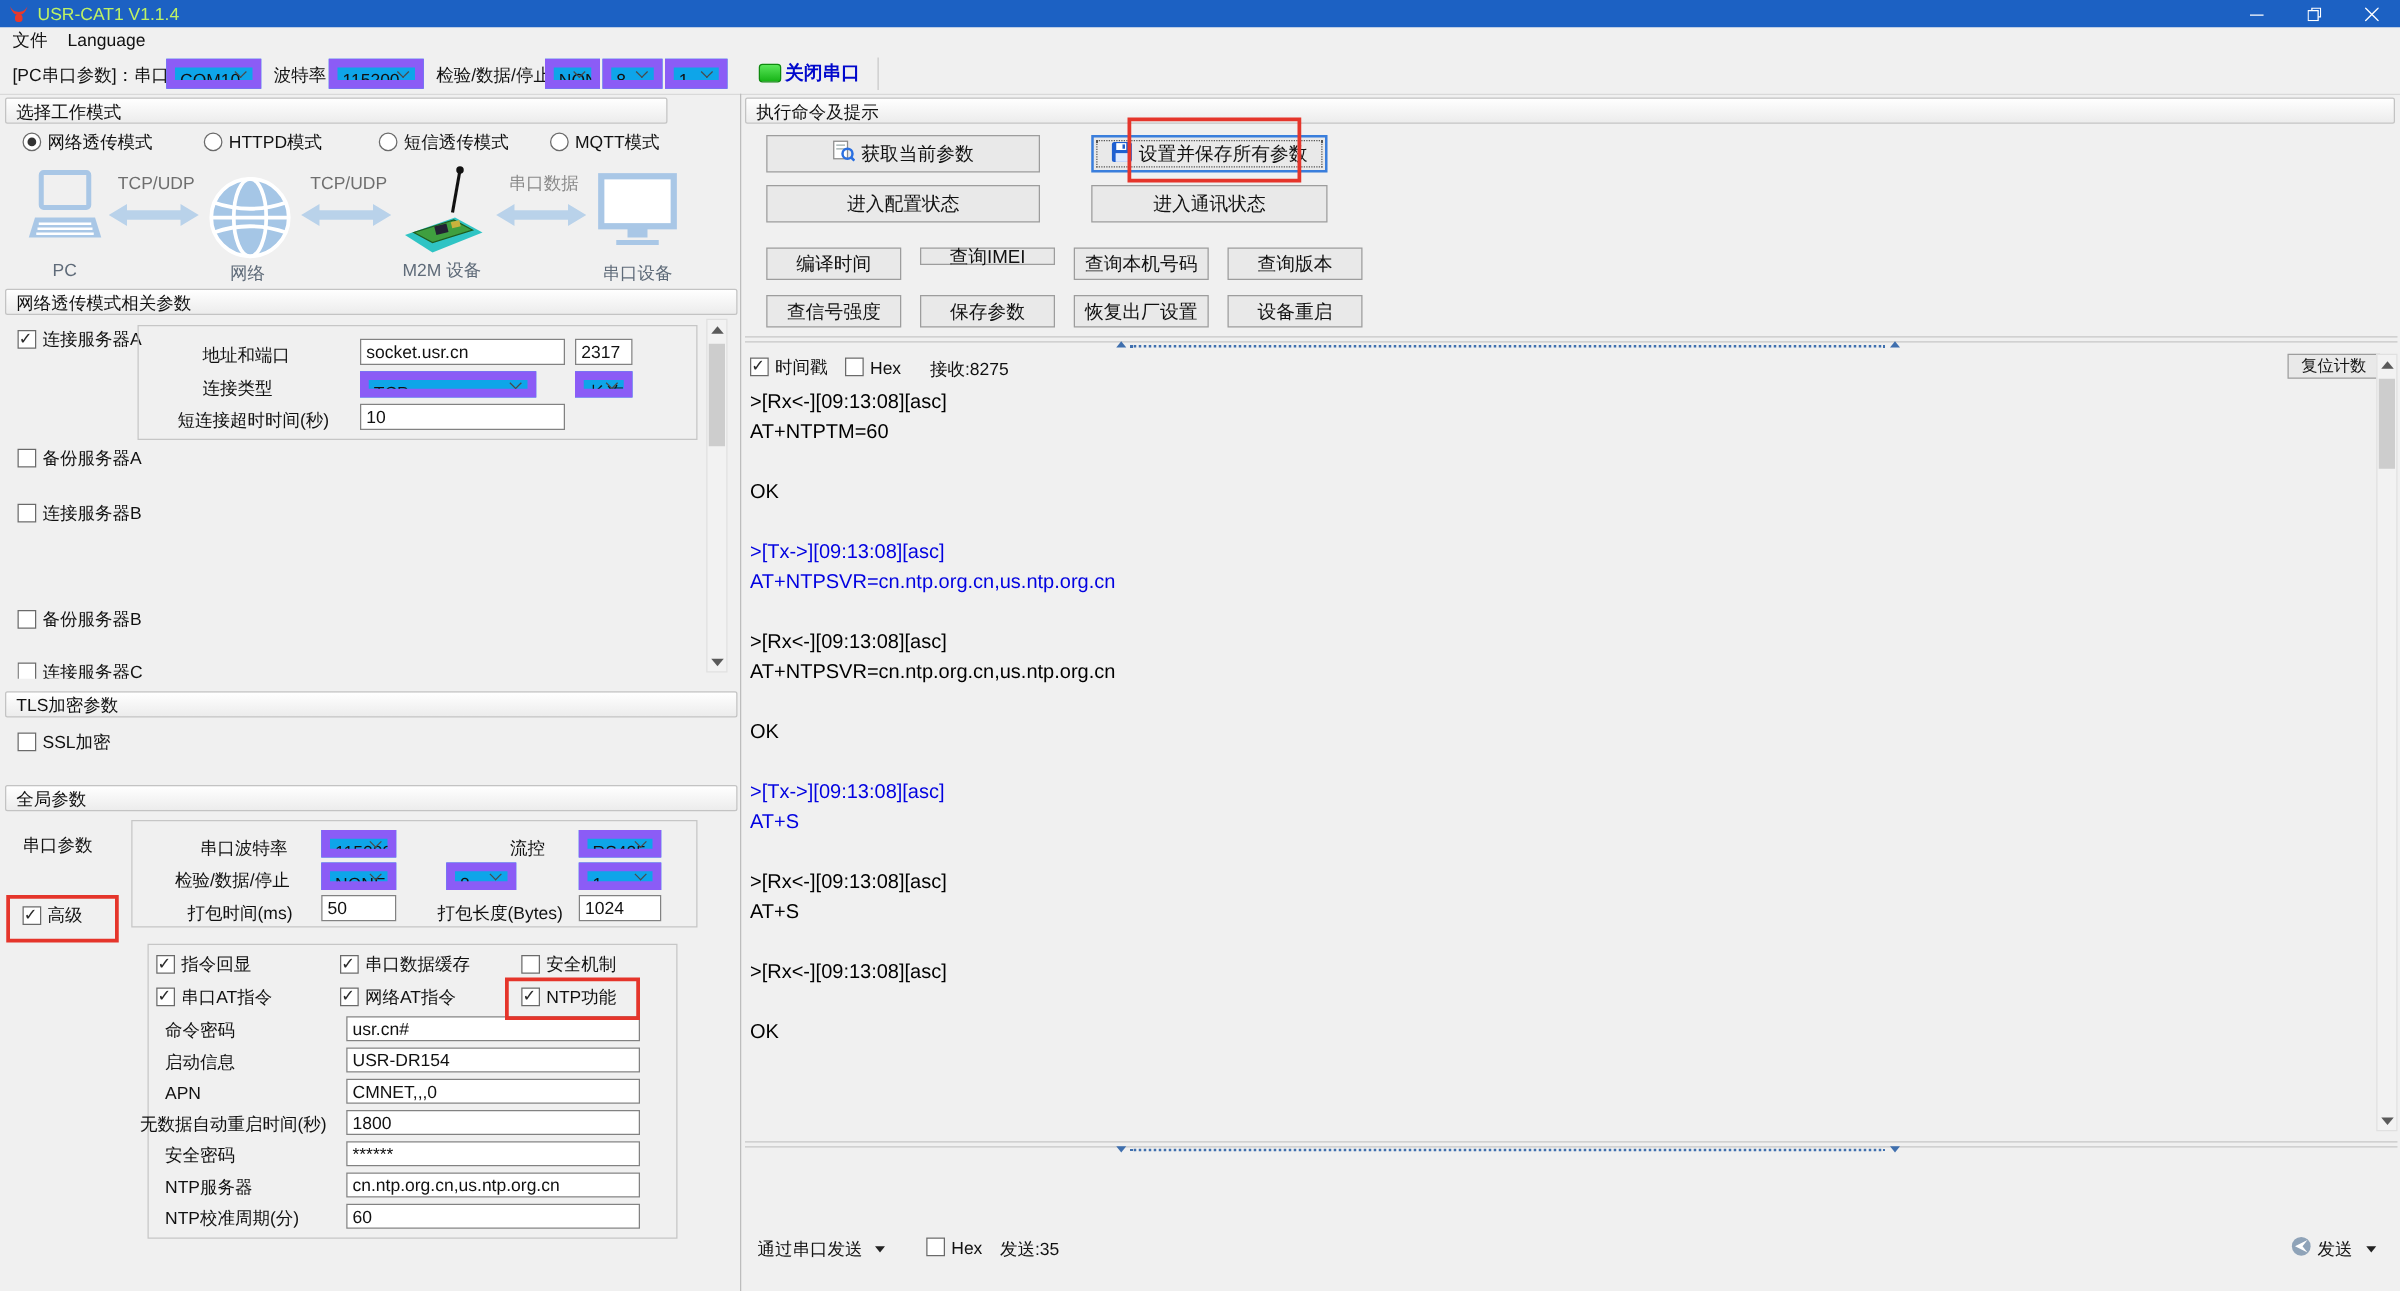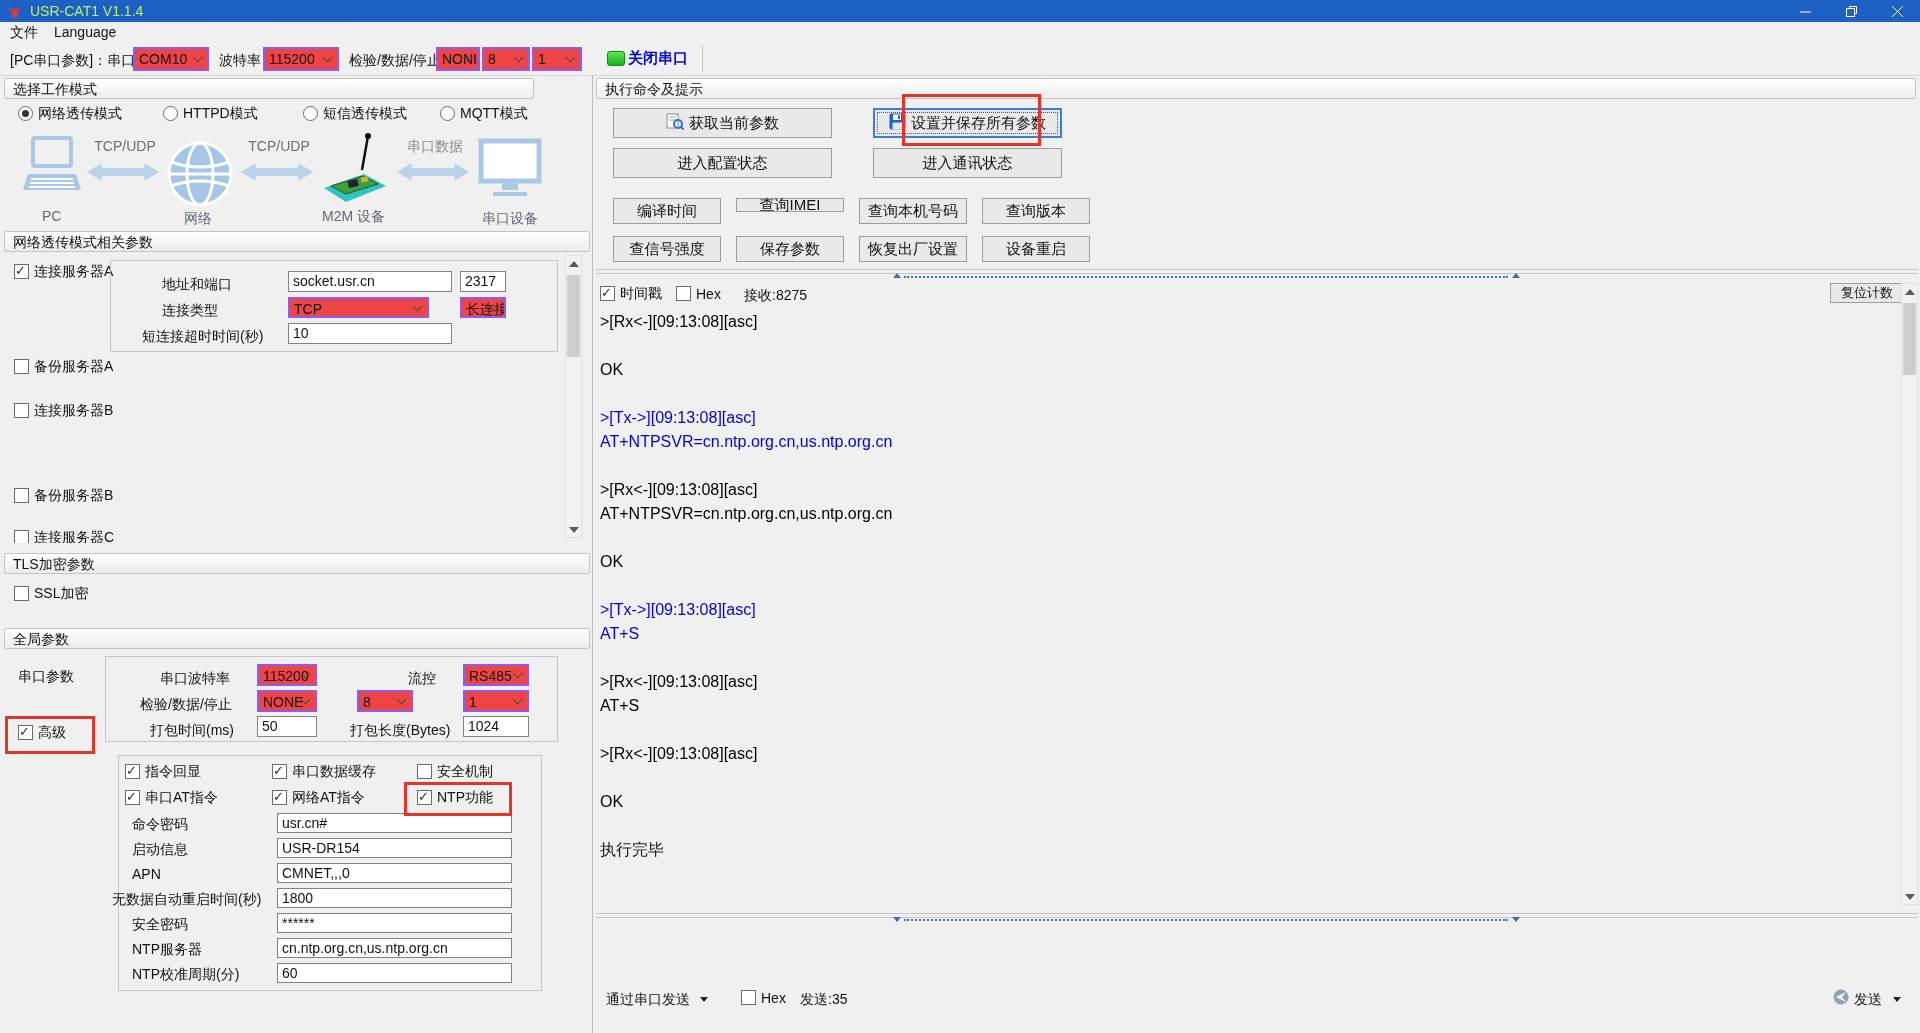--- a/index.html
+++ b/index.html
@@ -11,21 +11,21 @@
   .wbtn{position:absolute;top:0;width:46px;height:22px;display:flex;align-items:center;justify-content:center}
   
   #menubar{position:absolute;left:0;top:22px;width:1920px;height:21px;background:#f0f0f0}
   .mitem{position:absolute;top:0;height:21px;line-height:21px;font-size:14px;padding:0 6px}
   #toolbar{position:absolute;left:0;top:43px;width:1920px;height:32px;border-bottom:1px solid #d9d9d9;background:#f0f0f0}
   
   .lbl{position:absolute;white-space:nowrap;font-size:14px;line-height:16px}
   .lblr{text-align:left}
   .tin{position:absolute;background:#fff;border:1px solid #828282;font-size:14px;line-height:17px;
        padding:1px 4px;box-sizing:border-box;overflow:hidden;white-space:nowrap}
-  .combo{position:absolute;background:#ef4444;border:2px solid #8b5cf6;font-size:14px;
+  .combo{position:absolute;background:#0ea5e9;border:7px solid #8b5cf6;font-size:14px;
          padding:2px 7px 2px 4px;box-sizing:border-box;overflow:hidden;white-space:nowrap}
   .combo::after{content:"";position:absolute;right:6px;top:calc(50% - 5px);width:6px;height:6px;
          border-right:1.5px solid #4a4a4a;border-bottom:1.5px solid #4a4a4a;transform:rotate(45deg)}
   .btn{position:absolute;display:flex;align-items:center;justify-content:center;gap:5px;background:#e9e9e9;
        border:1px solid #9d9d9d;font-size:15px;box-sizing:border-box;white-space:nowrap}
   .btn.focus{border:2px solid #3a7edc}
   .btn.focus::after{content:"";position:absolute;inset:2px;border:1px dotted #555}
   .sech{position:absolute;height:21px;line-height:20px;padding-left:8px;font-size:14px;box-sizing:border-box;
         background:linear-gradient(#ffffff,#ececec);border:1px solid #c3c3c3;border-radius:2px}
   .panel{position:absolute;border:1px solid #c6c6c6;box-sizing:border-box}
@@ -364,20 +364,21 @@
     <span class="bx"></span>
     <span>Hex</span>
   </span>
 <span class="lbl" style="left:744px;top:287px">接收:8275</span>
 <div class="btn" style="left:1830px;top:283px;width:74px;height:20px;font-size:13px">
     <span>复位计数</span>
   </div>
 
 <div id="log">
   <div class="ll rx">&gt;[Rx&lt;-][09:13:08][asc]</div>
+  <div class="ll rx">AT+NTPTM=60</div>
   <div class="ll"></div>
   <div class="ll rx">OK</div>
   <div class="ll"></div>
   <div class="ll tx">&gt;[Tx-&gt;][09:13:08][asc]</div>
   <div class="ll tx">AT+NTPSVR=cn.ntp.org.cn,us.ntp.org.cn</div>
   <div class="ll"></div>
   <div class="ll rx">&gt;[Rx&lt;-][09:13:08][asc]</div>
   <div class="ll rx">AT+NTPSVR=cn.ntp.org.cn,us.ntp.org.cn</div>
   <div class="ll"></div>
   <div class="ll rx">OK</div>
@@ -385,21 +386,20 @@
   <div class="ll tx">&gt;[Tx-&gt;][09:13:08][asc]</div>
   <div class="ll tx">AT+S</div>
   <div class="ll"></div>
   <div class="ll rx">&gt;[Rx&lt;-][09:13:08][asc]</div>
   <div class="ll rx">AT+S</div>
   <div class="ll"></div>
   <div class="ll rx">&gt;[Rx&lt;-][09:13:08][asc]</div>
   <div class="ll"></div>
   <div class="ll rx">OK</div>
   <div class="ll"></div>
-  <div class="ll info">执行完毕</div>
 </div>
 
 <div class="sb" style="left:1901px;top:283px;width:17px;height:622px">
   <span class="sarr up" style="left:3px;top:5px"></span>
   <span class="sbt" style="left:1px;top:19px;width:13px;height:72px"></span>
   <span class="sarr dn" style="left:3px;top:610px"></span>
 </div>
 
 <div class="splitline" style="left:596px;top:913px;width:1322px"></div>
 <span class="btri-dn" style="left:893px;top:917px"></span>

